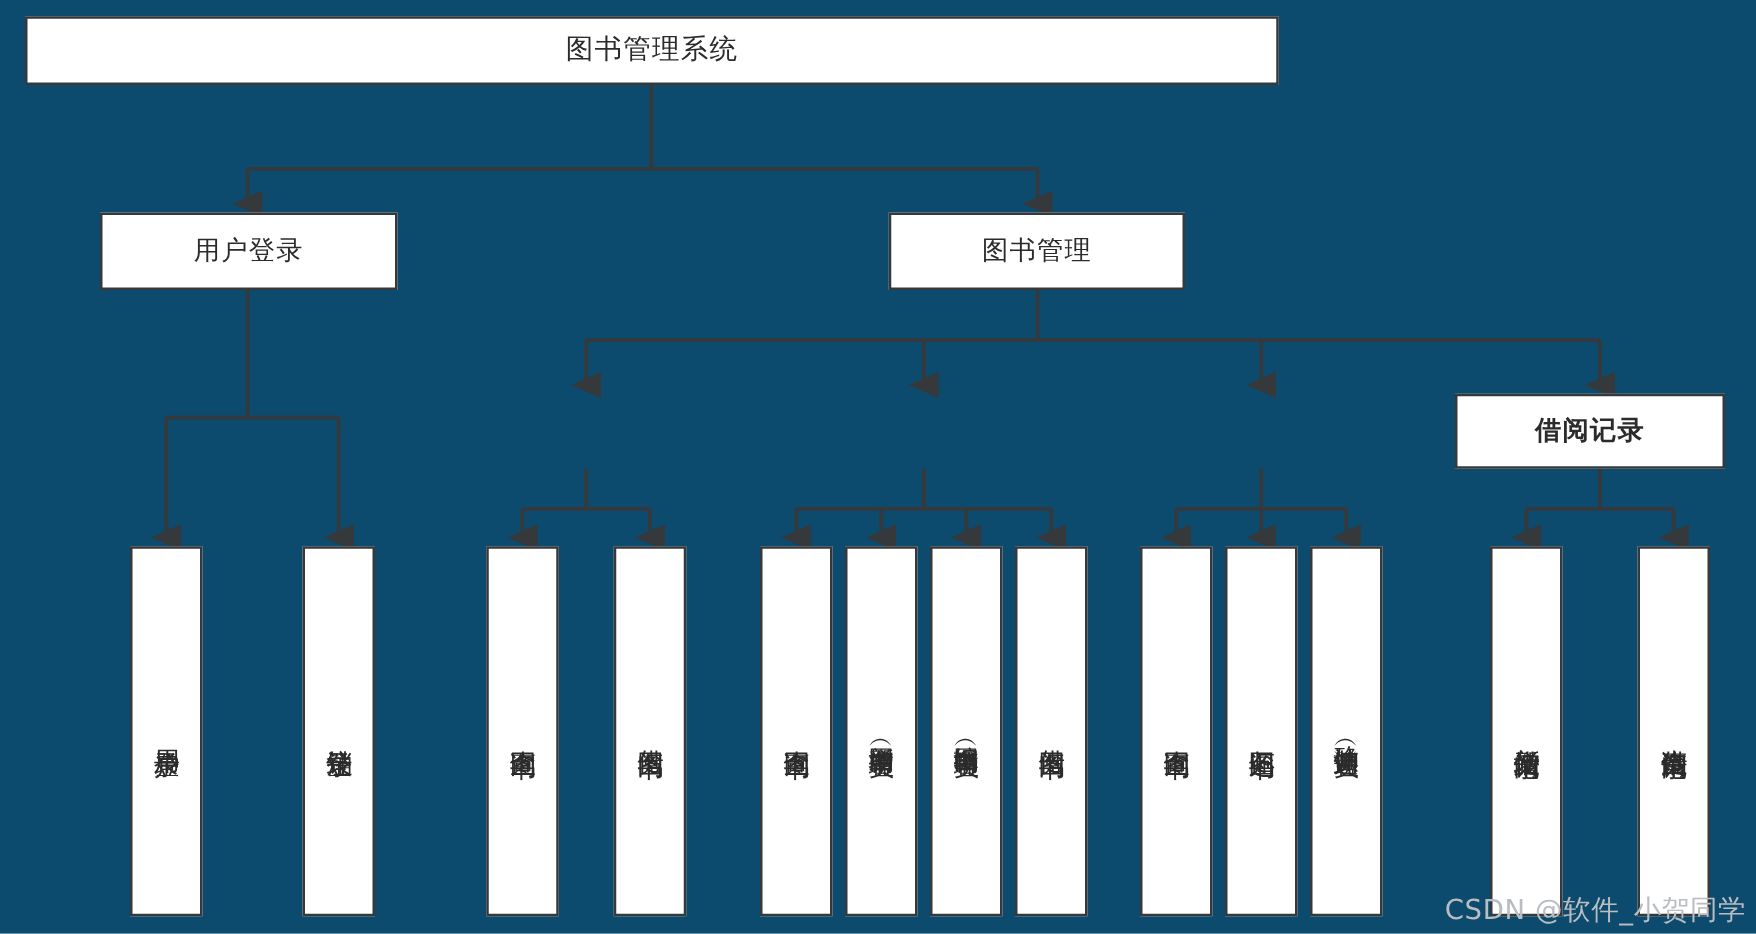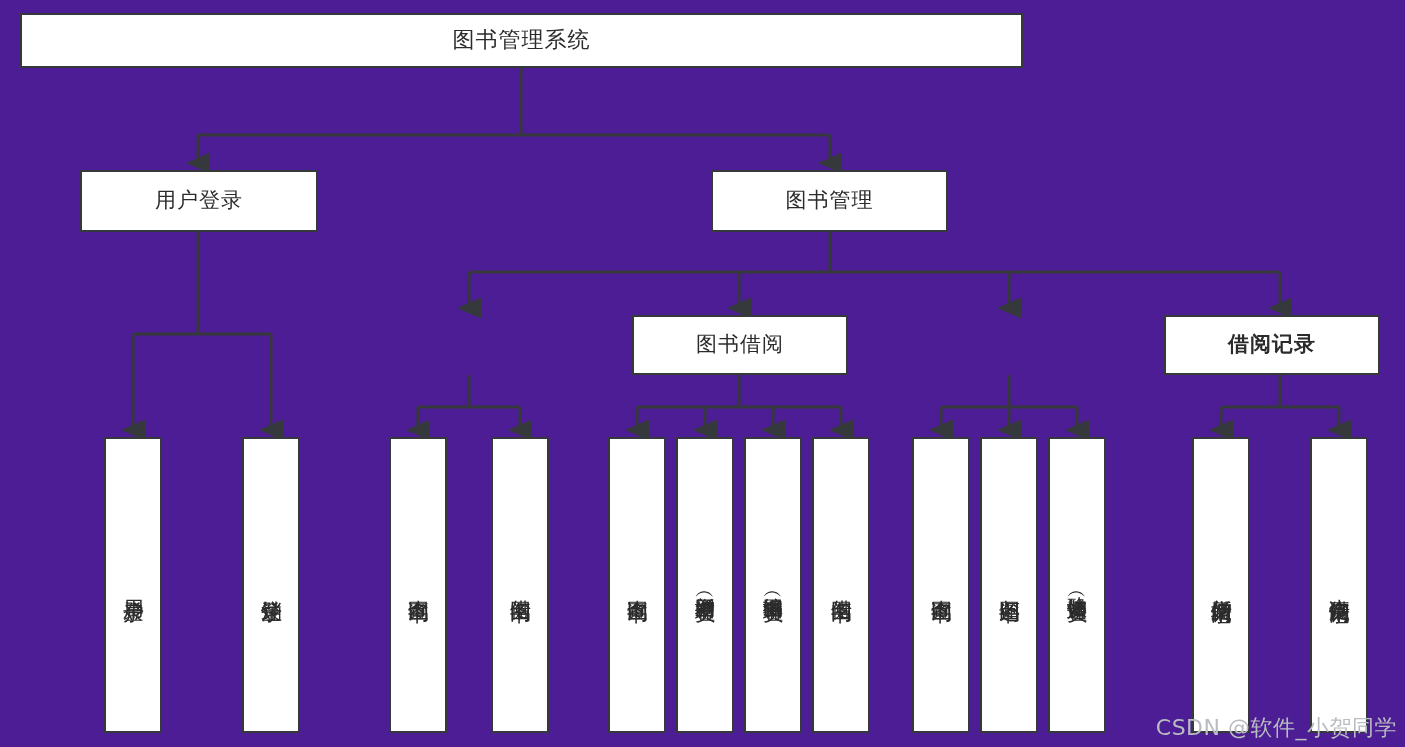--- a/index.html
+++ b/index.html
@@ -7,21 +7,21 @@
     padding: 0;
     background: #ffffff;
   }
   body {
     font-family: "DejaVu Sans", "Liberation Sans", sans-serif;
   }
   #canvas {
     position: relative;
     width: 1405px;
     height: 747px;
-    background: #4c1d95;
+    background: #0c4a6e;
     overflow: hidden;
   }
   svg.wires {
     position: absolute;
     left: 0;
     top: 0;
     width: 1405px;
     height: 747px;
     pointer-events: none;
   }
@@ -127,23 +127,20 @@
     <span>图书管理系统</span>
   </div>
 
   <div class="node node-h" style="left:80px; top:170px; width:238px; height:62px;">
     <span>用户登录</span>
   </div>
   <div class="node node-h" style="left:711px; top:170px; width:237px; height:62px;">
     <span>图书管理</span>
   </div>
 
-  <div class="node node-h" style="left:632px; top:315px; width:216px; height:60px;">
-    <span>图书借阅</span>
-  </div>
   <div class="node node-h" style="left:1164px; top:315px; width:216px; height:60px;font-weight:bold;">
     <span>借阅记录</span>
   </div>
 
   <div class="node node-v" style="left:104px; top:437px; width:58px; height:296px;">
     <span>用户登录</span>
   </div>
   <div class="node node-v" style="left:242px; top:437px; width:58px; height:296px;">
     <span>注销登录</span>
   </div>

